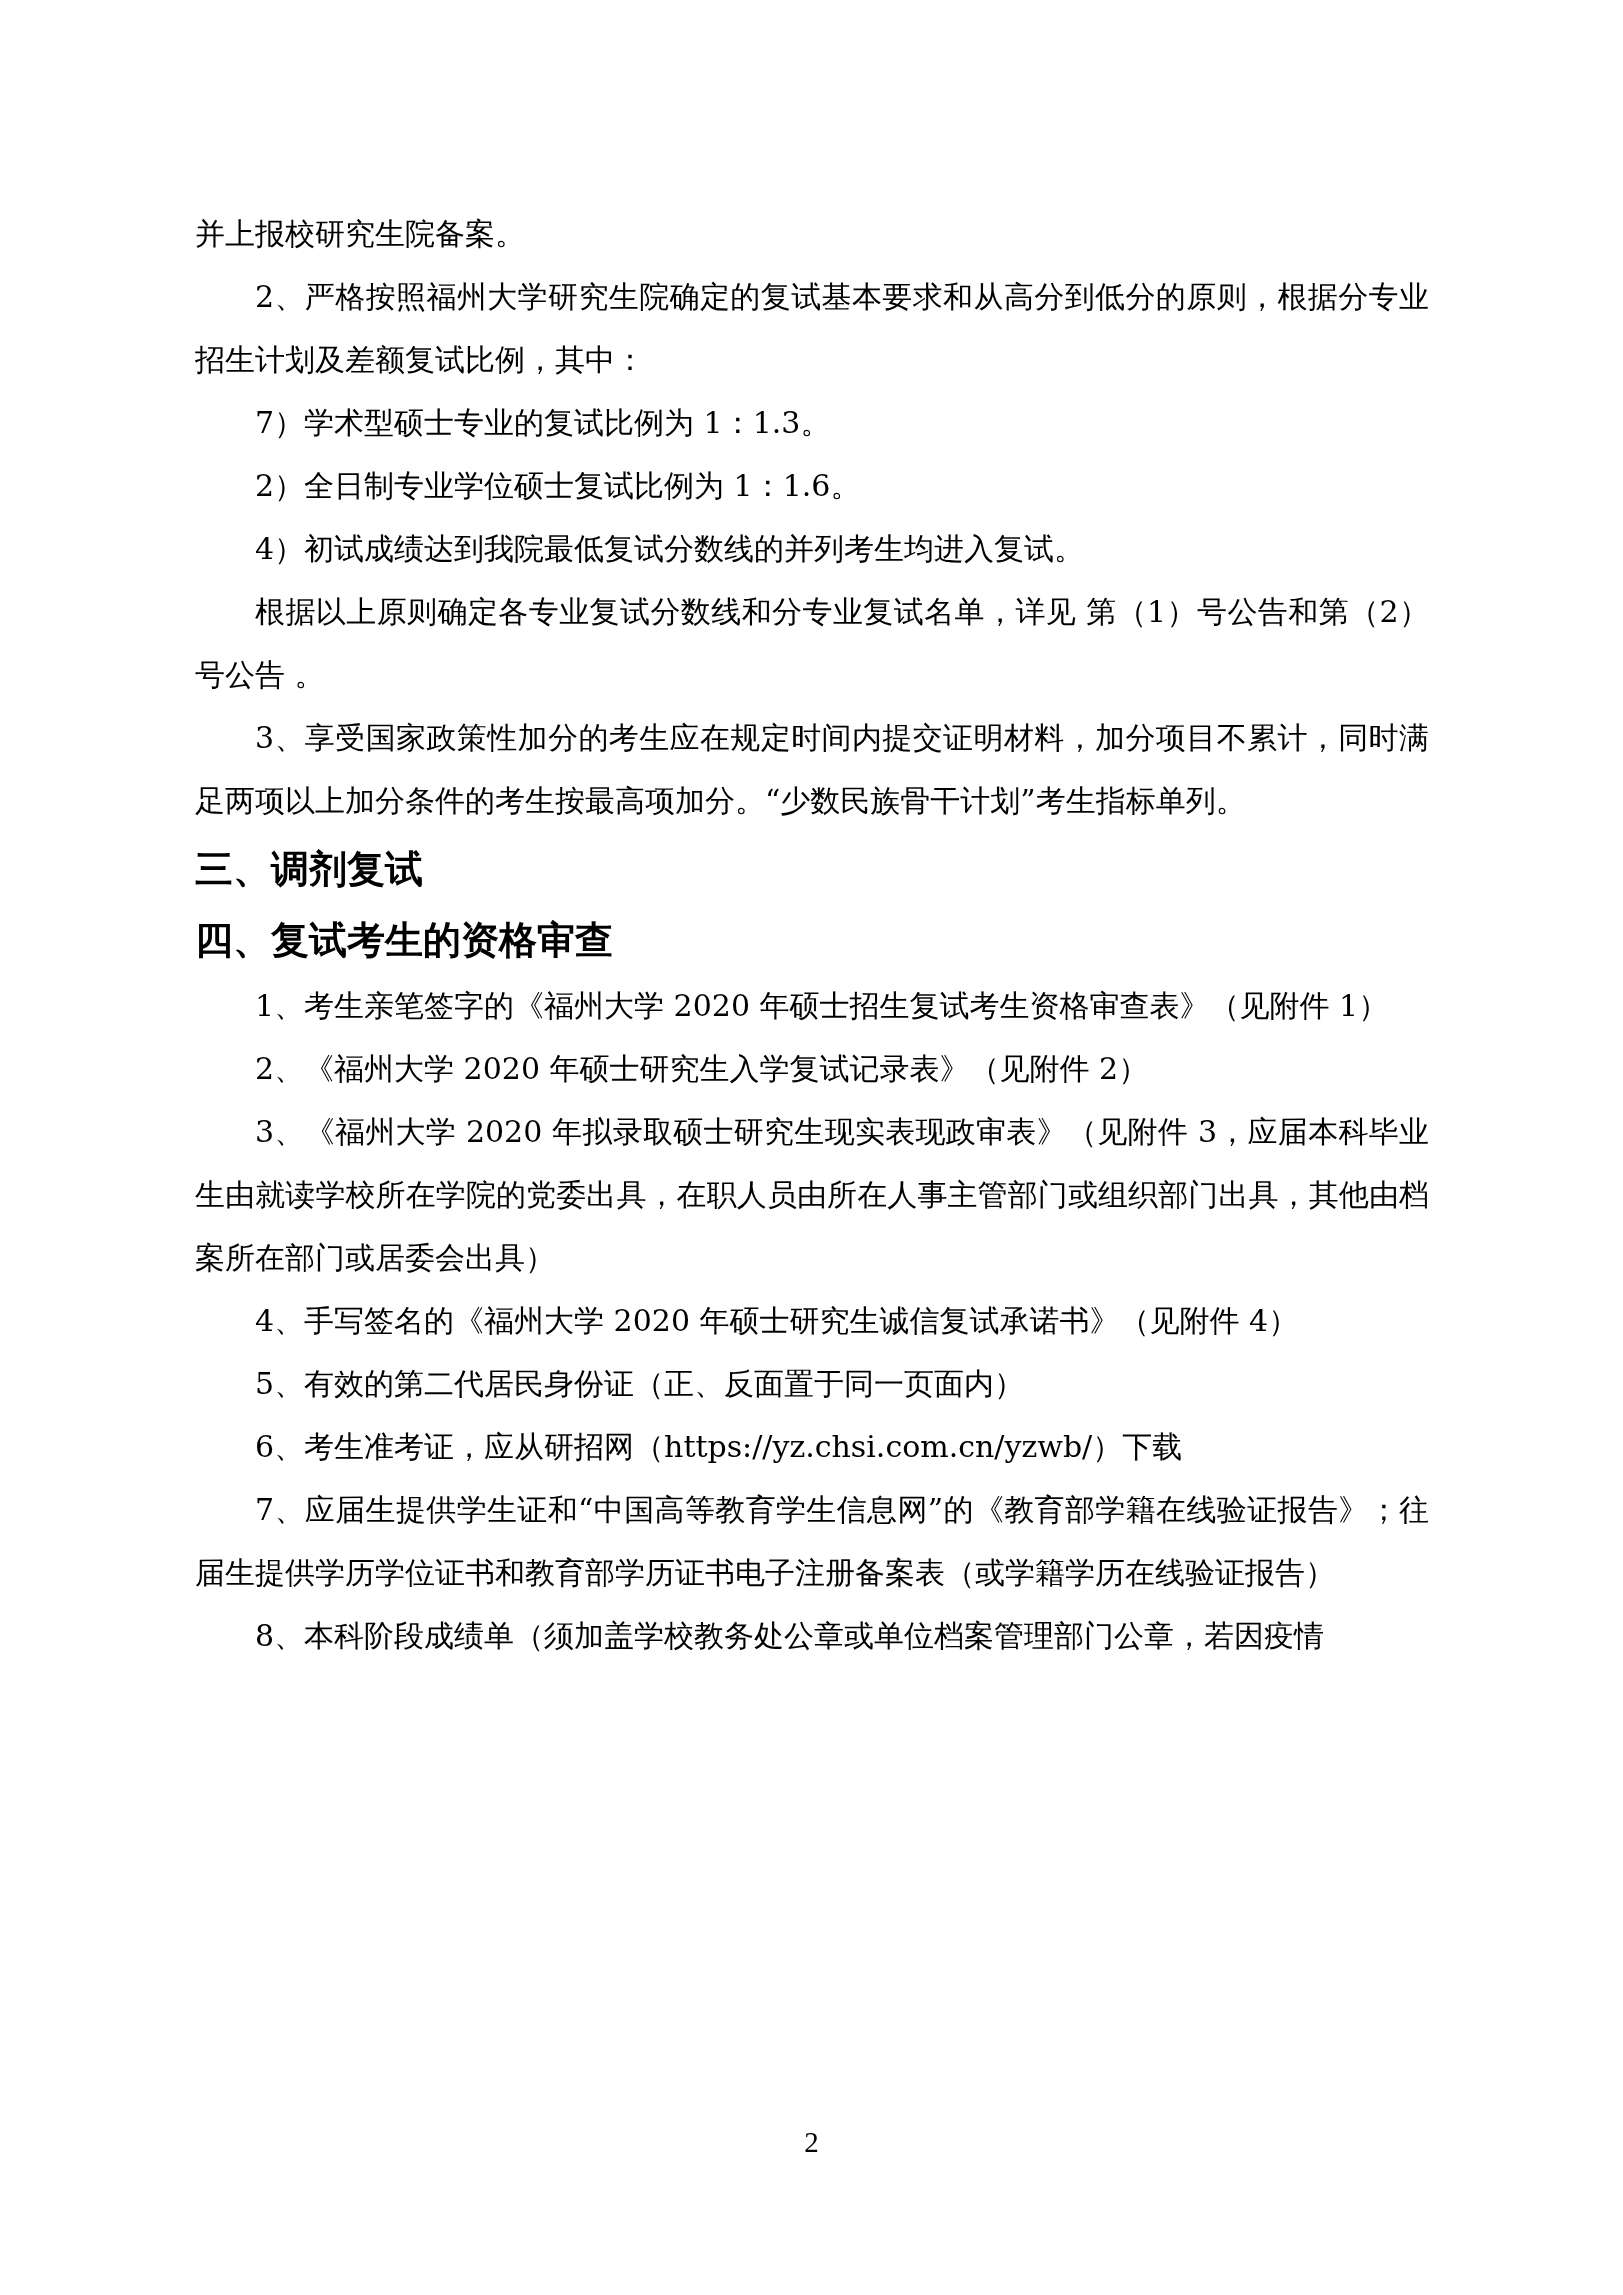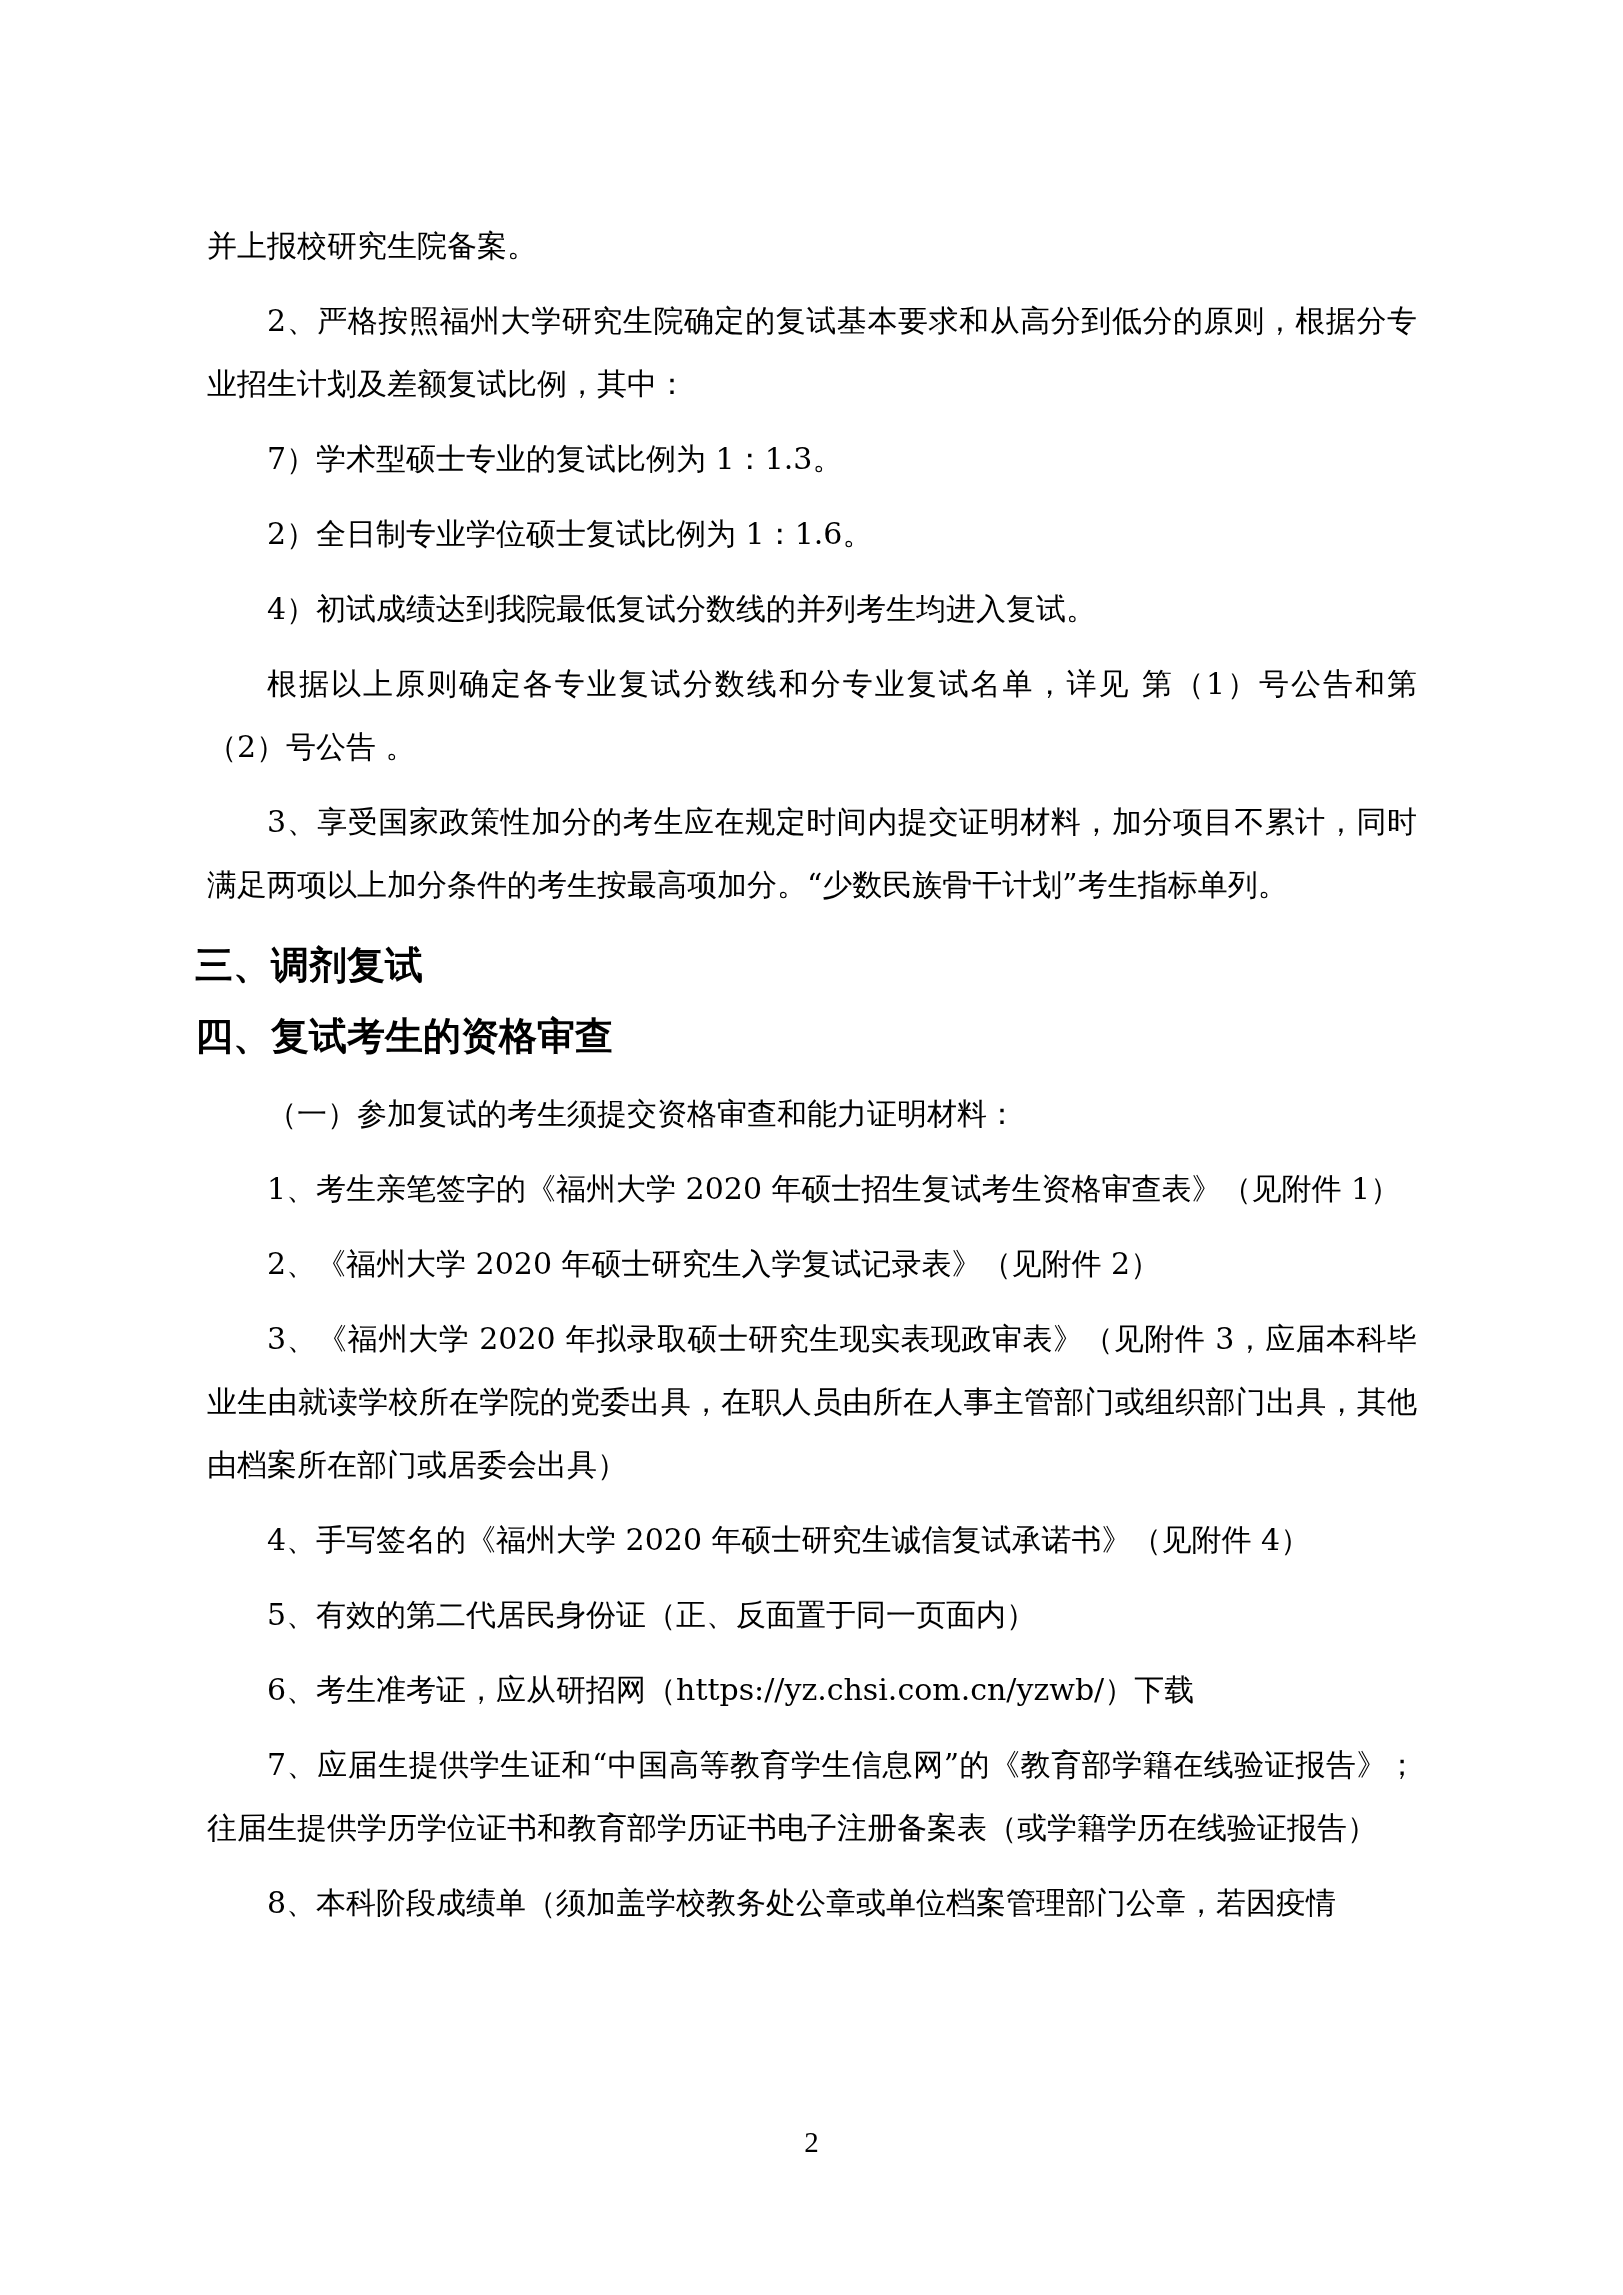--- a/index.html
+++ b/index.html
@@ -17,21 +17,21 @@
   }
   .page {
     position: absolute;
     left: 195px;
     top: 202px;
     width: 1234px;
   }
   .para {
     font-size: 30px;
     line-height: 63px;
-    margin: 12px;
+    margin: 0;
     text-align: justify;
     text-justify: inter-character;
     letter-spacing: 0px;
     word-break: break-all;
   }
   .indent { text-indent: 60px; }
   .bold { font-weight: normal; }
   .heading {
     font-size: 38px;
     line-height: 63px;
@@ -68,21 +68,20 @@
 
   <p class="para indent">根据以上原则确定各专业复试分数线和分专业复试名单，详见 第（1）号公告和第（2）号公告 。</p>
 
   <p class="para indent">3、享受国家政策性加分的考生应在规定时间内提交证明材料，加分项目不累计，同时满足两项以上加分条件的考生按最高项加分。“少数民族骨干计划”考生指标单列。</p>
 
   <h2 class="heading">三、调剂复试</h2>
 
 
   <h2 class="heading">四、复试考生的资格审查</h2>
 
-  <p class="para indent">（一）参加复试的考生须提交资格审查和能力证明材料：</p>
 
   <p class="para indent">1、考生亲笔签字的《福州大学 2020 年硕士招生复试考生资格审查表》（见附件 1）</p>
   <p class="para indent">2、《福州大学 2020 年硕士研究生入学复试记录表》（见附件 2）</p>
   <p class="para indent">3、《福州大学 2020 年拟录取硕士研究生现实表现政审表》（见附件 3，应届本科毕业生由就读学校所在学院的党委出具，在职人员由所在人事主管部门或组织部门出具，其他由档案所在部门或居委会出具）</p>
   <p class="para indent">4、手写签名的《福州大学 2020 年硕士研究生诚信复试承诺书》（见附件 4）</p>
   <p class="para indent">5、有效的第二代居民身份证（正、反面置于同一页面内）</p>
   <p class="para indent">6、考生准考证，应从研招网（https://yz.chsi.com.cn/yzwb/）下载</p>
   <p class="para indent">7、应届生提供学生证和“中国高等教育学生信息网”的《教育部学籍在线验证报告》；往届生提供学历学位证书和教育部学历证书电子注册备案表（或学籍学历在线验证报告）</p>
   <p class="para indent">8、本科阶段成绩单（须加盖学校教务处公章或单位档案管理部门公章，若因疫情</p>
 

